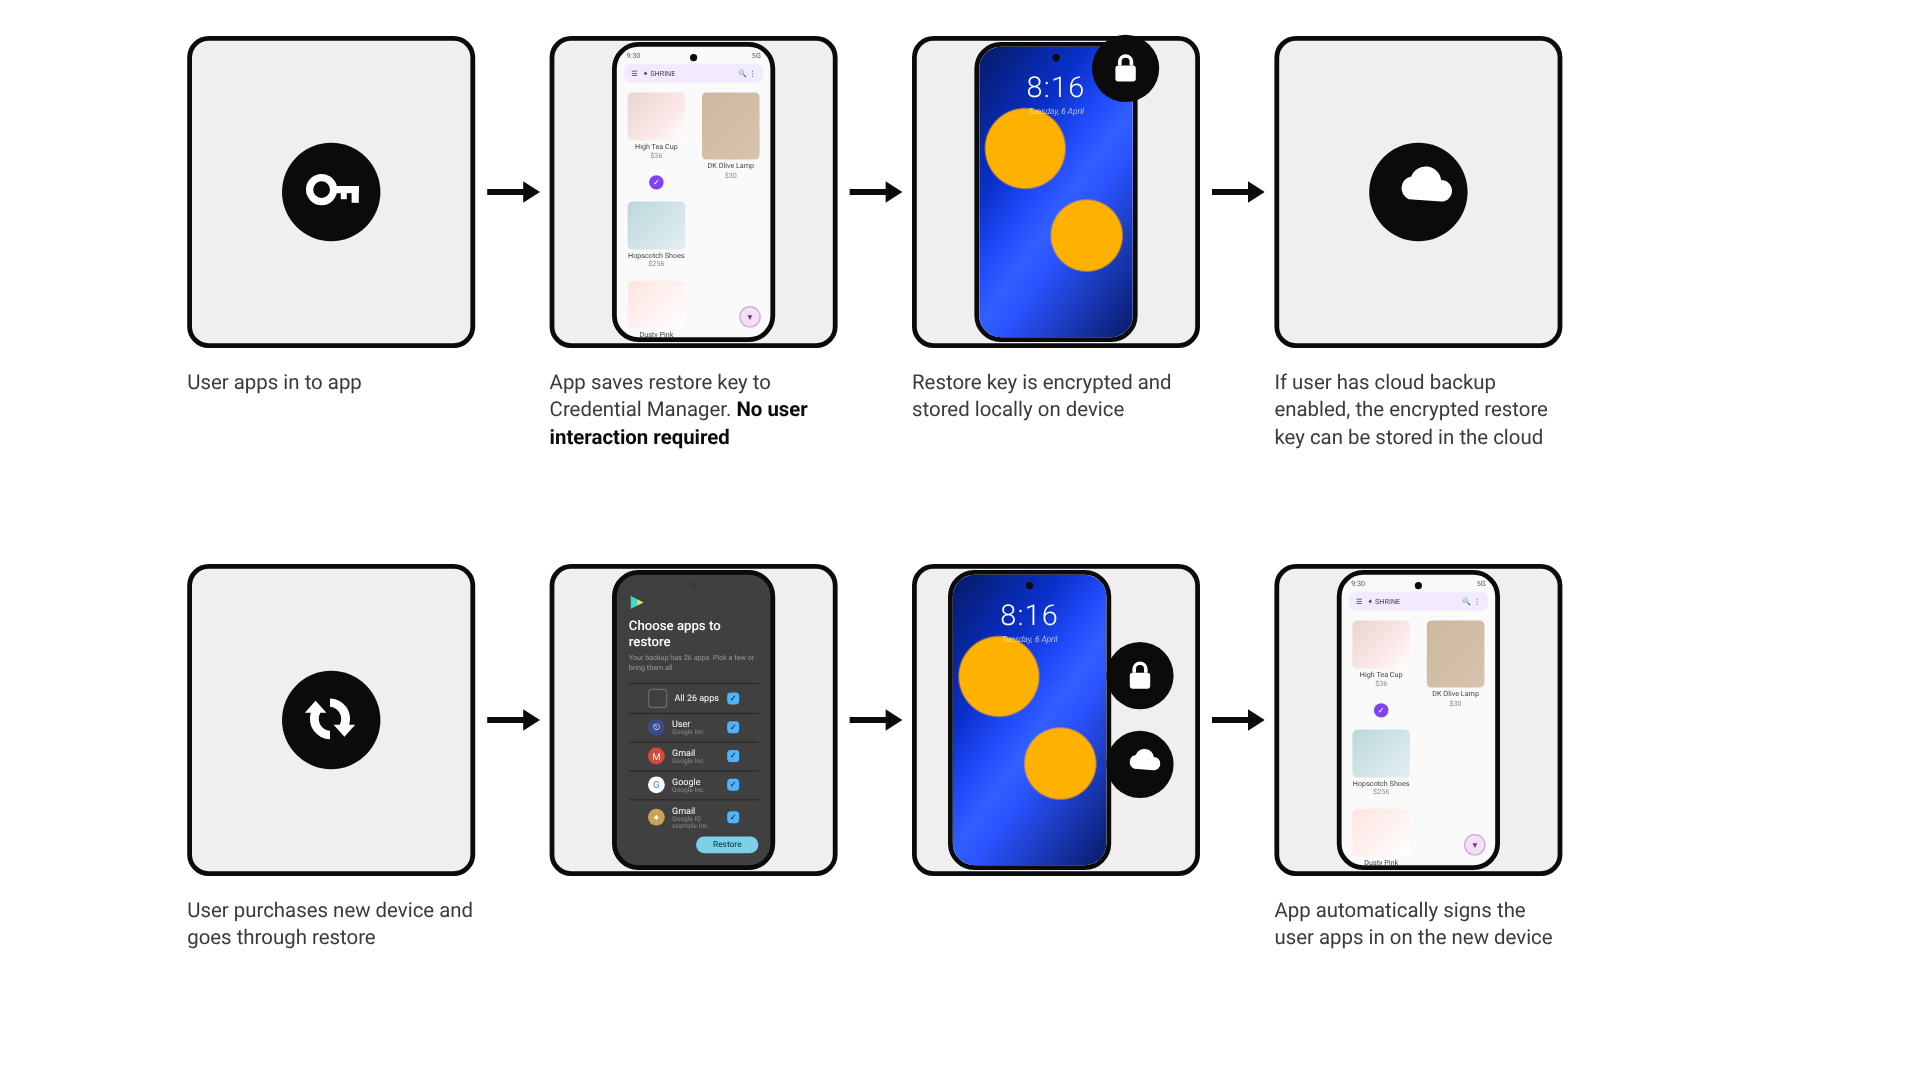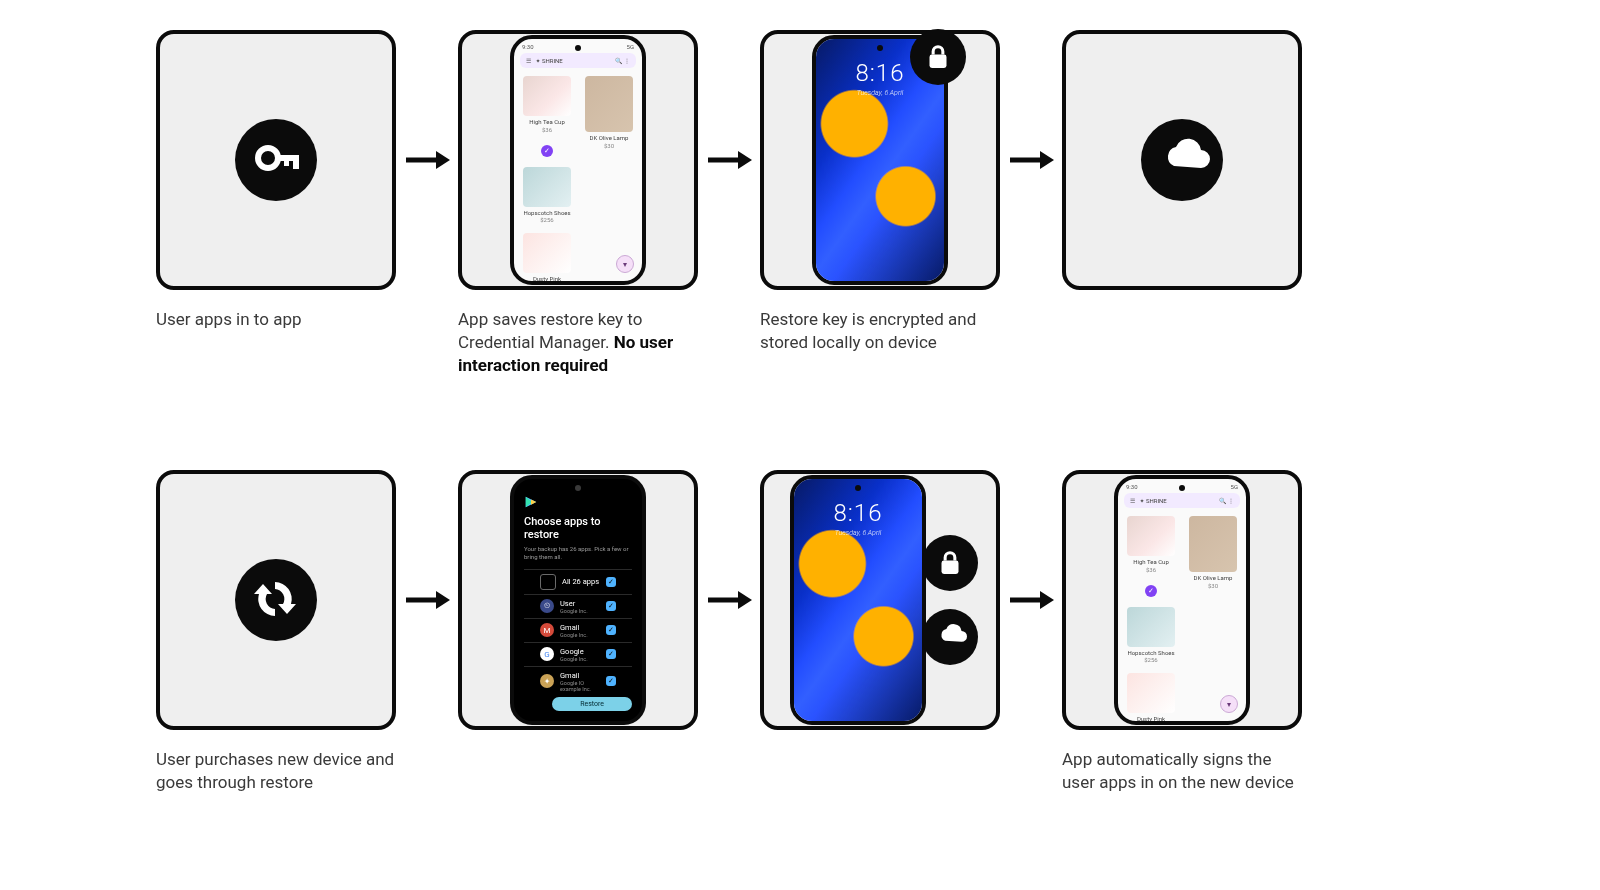--- a/index.html
+++ b/index.html
@@ -11,21 +11,21 @@
   .panel{width:240px;height:260px;border:4px solid #0b0b0b;border-radius:18px;background:#efefef;box-sizing:border-box;display:flex;align-items:center;justify-content:center;position:relative;}
   .arrow{width:62px;height:260px;display:flex;align-items:center;justify-content:center;}
   .caption{margin-top:18px;font-size:17px;line-height:1.35;color:#3a3a3a;max-width:240px;}
   .caption b{color:#0b0b0b;}
   
   .disc{width:82px;height:82px;border-radius:50%;background:#0b0b0b;display:flex;align-items:center;justify-content:center;color:#fff;}
   .disc.small{width:56px;height:56px;} 
   .in-panel-stack{display:flex;flex-direction:column;gap:18px;position:absolute;right:18px;top:50%;transform:translateY(-50%);}
   
   .phone{position:relative;width:128px;height:242px;border:4px solid #0b0b0b;border-radius:22px;background:#fafafa;overflow:hidden;}
-  .phone.dark{background:#000000;}
+  .phone.dark{background:#404040;}
   .phone .notch{position:absolute;top:6px;left:50%;transform:translateX(-50%);width:6px;height:6px;border-radius:50%;background:#0b0b0b;}
   .phone.dark .notch{background:#3a3a3a;}
   .phone .statusbar{position:absolute;top:4px;left:8px;right:8px;height:10px;display:flex;justify-content:space-between;font-size:6px;color:#555;}
   
   .shrine{position:absolute;inset:14px 6px 6px 6px;font-size:6px;color:#444;}
   .shrine-top{background:#f2eaff;border-radius:6px;padding:4px 6px;display:flex;align-items:center;justify-content:space-between;}
   .shrine-top .left{display:flex;gap:4px;align-items:center;}
   .shrine-grid{display:flex;gap:8px;margin-top:8px;}
   .col{flex:1;display:flex;flex-direction:column;gap:10px;align-items:center;}
   .prod{width:48px;}
@@ -52,21 +52,21 @@
   .restore .play{width:14px;height:14px;margin-bottom:6px;}
   .restore h4{font-size:11px;font-weight:500;margin:2px 0 4px 0;color:#fff;}
   .restore .sub{color:#9a9a9a;font-size:6px;line-height:1.3;margin-bottom:8px;}
   .restore .item{display:flex;align-items:center;gap:6px;padding:4px 16px;border-top:1px solid #2a2a2a;}
   .restore .item:first-of-type{border-top:1px solid #2a2a2a;}
   .restore .av{width:14px;height:14px;border-radius:50%;display:flex;align-items:center;justify-content:center;font-size:8px;}
   .restore .meta{flex:1;}
   .restore .meta .n{font-size:7.5px;color:#fff;}
   .restore .meta .s{font-size:5.5px;color:#8a8a8a;}
   .restore .chk{width:10px;height:10px;border-radius:3px;background:#4fb3ff;display:flex;align-items:center;justify-content:center;color:#0b0b0b;font-size:7px;}
-  .restore .pill{position:absolute;right:0;bottom:0;background:#7cd1e8;color:#022b33;border-radius:999px;padding:3px 28px;font-size:7px;}
+  .restore .pill{position:absolute;right:0;bottom:0;background:#7cd1e8;color:#022b33;border-radius:999px;padding:3px 14px;font-size:7px;}
   
   .arrow svg{width:46px;height:24px;}
 </style>
 </head>
 <body>
 
 <div class="canvas">
   <div class="row row1" id="row-0">
       <div class="step">
         <div class="panel">
@@ -162,20 +162,21 @@
         </svg>
       </div>
       <div class="step">
         <div class="panel">
           <div class="disc">
             <svg viewBox="0 0 56 56" width="56" height="56">
               <use xlink:href="#ico-cloud"></use>
             </svg>
           </div>
         </div>
+        <div class="caption">If user has cloud backup enabled, the encrypted restore key can be stored in the cloud</div>
       </div>
     </div>
   <div class="row row2" id="row-1">
       <div class="step">
         <div class="panel">
           <div class="disc">
             <svg viewBox="0 0 56 56" width="56" height="56">
               <use xlink:href="#ico-sync"></use>
             </svg>
           </div>

